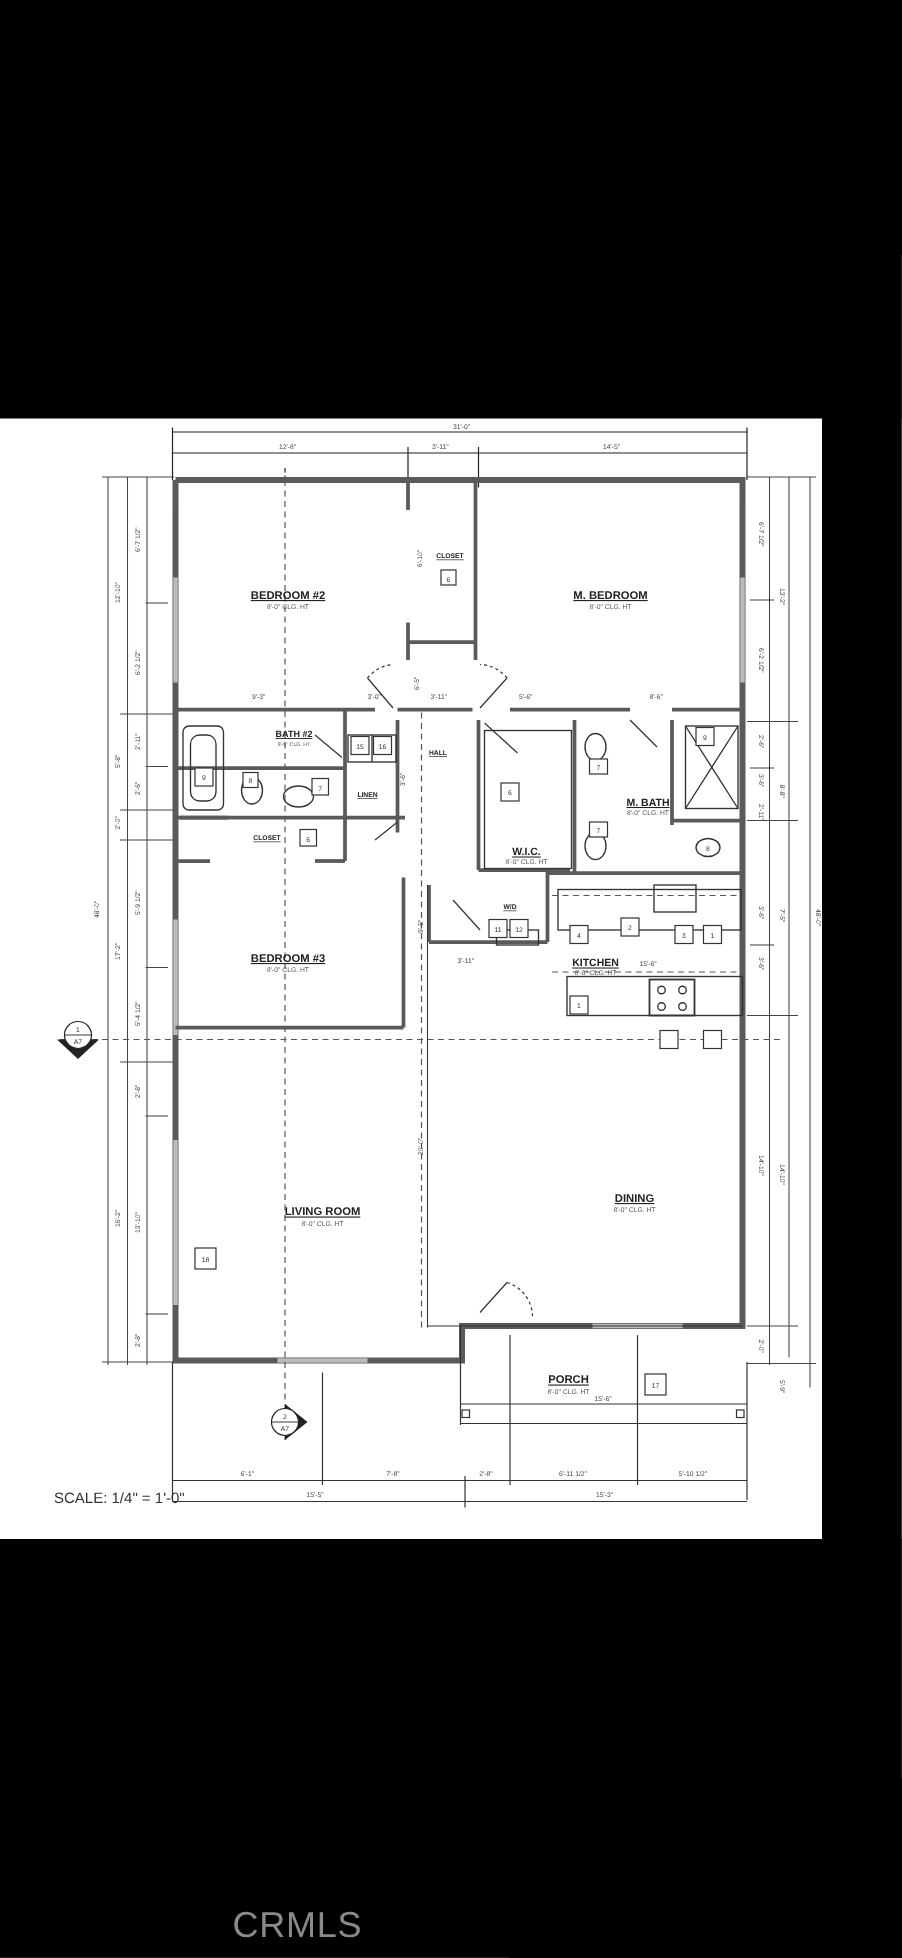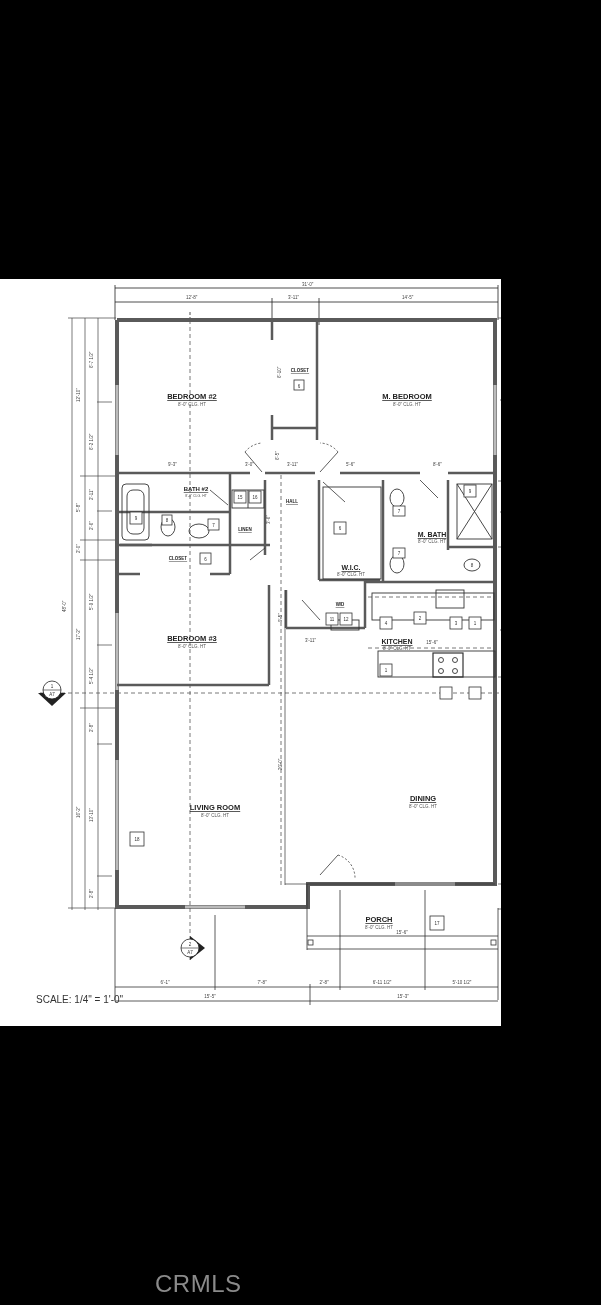--- a/index.html
+++ b/index.html
@@ -1,18 +1,18 @@
 <!DOCTYPE html>
 <html><head>
 <meta charset="utf-8">
 <style>
   html, body { margin:0; padding:0; background:#000; }
   body { width:601px; height:1305px; position:relative; overflow:hidden; font-family:"Liberation Sans", sans-serif; }
   .top-band { position:absolute; left:0; top:0; width:601px; height:279px; background:#000; }
-  .sheet { position:absolute; left:0; top:279px; width:501px; height:747px; background:#fff; overflow:hidden; }
+  .sheet { position:absolute; left:0; top:279px; width:548px; height:747px; background:#fff; overflow:hidden; }
   .bottom-band { position:absolute; left:0; top:1026px; width:601px; height:279px; background:#000; }
   .watermark { position:absolute; left:155px; top:1270px; font-size:24px; color:#8a8a8a; letter-spacing:0.5px; font-family:"Liberation Sans", sans-serif; }
   svg { position:absolute; left:0; top:0; }
   .room-label { font-weight:bold; font-size:7.5px; text-decoration:underline; fill:#222; }
   .ceil { font-size:4.5px; fill:#555; }
   .dim { font-size:4.5px; fill:#444; }
   .tag { font-size:4.5px; fill:#333; }
   .title { position:absolute; left:31px; top:693px; font-size:16px; color:#222; border-bottom:1.5px solid #222; width:515px; line-height:18px; }
   .scale { position:absolute; left:36px; top:715px; font-size:10px; color:#333; }
 </style>

